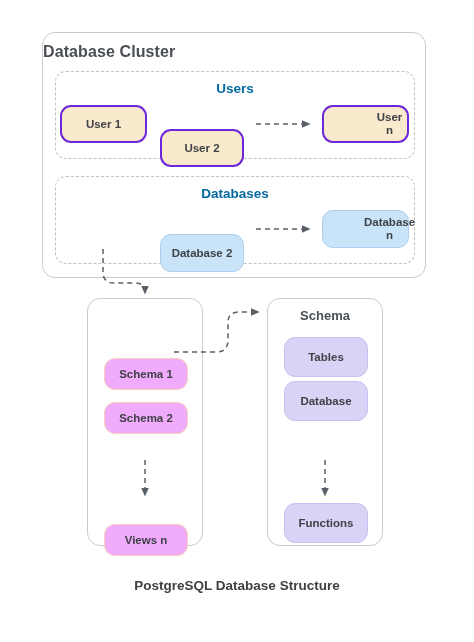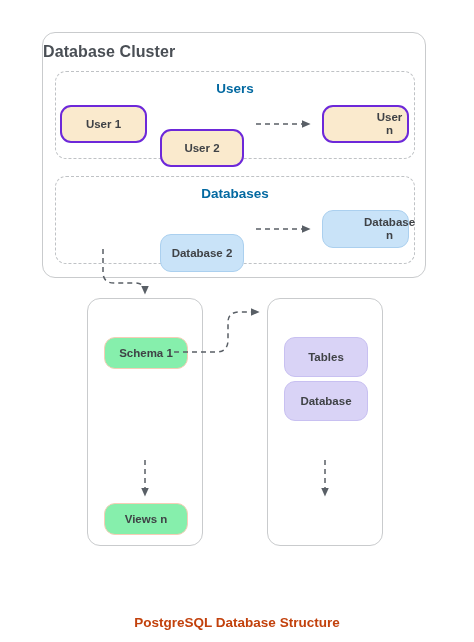--- a/index.html
+++ b/index.html
@@ -114,25 +114,26 @@
     position: absolute;
     left: 0;
     top: 9px;
     width: 100%;
     text-align: center;
     font-size: 13px;
     font-weight: bold;
     color: #4a4f55;
   }
   .node-schema {
-    background: #86efac;
+    background: #f0abfc;
     border: 1px solid #f6cdb6;
     height: 32px;
     left: 16px;
     width: 84px;
+    margin-top: 21px;
   }
   .node-object {
     background: #d9d3f6;
     border: 1px solid #c8c0f1;
     height: 40px;
     left: 16px;
     width: 84px;
   }
   .row-a { top: 38px; }
   .row-b { top: 82px; }
@@ -151,22 +152,21 @@
 
   
   .caption {
     position: absolute;
     left: 0;
     top: 578px;
     width: 474px;
     text-align: center;
     font-size: 13.5px;
     font-weight: bold;
-    color: #c2410c;
-    margin-top: 37px;
+    color: #404040;
   }
 </style>
 </head>
 <body>
 
 <div id="canvas">
 
   <div class="cluster">
     <div class="cluster-title">Database Cluster</div>
   </div>
@@ -179,26 +179,29 @@
   <div class="node node-user col-n">User n</div>
 
   <div class="group" id="group-dbs">
     <div class="group-title">Databases</div>
   </div>
   <div class="node node-db col-2">Database 2</div>
   <div class="node node-db col-n">Database n</div>
 
   <div class="panel" id="panel-database">
     <div class="node node-schema row-a">Schema 1</div>
+    <div class="node node-schema row-b">Schema 2</div>
     <div class="node node-schema row-d">Views n</div>
   </div>
 
   <div class="panel" id="panel-schema">
+    <div class="panel-title">Schema</div>
     <div class="node node-object row-a">Tables</div>
     <div class="node node-object row-b">Database</div>
+    <div class="node node-object row-d">Functions</div>
   </div>
 
   <svg id="wires" viewBox="0 0 474 642" xmlns="http://www.w3.org/2000/svg">
     <defs>
       <marker id="arrowhead" markerWidth="7" markerHeight="7" refX="5.6" refY="2.6" orient="auto">
         <path d="M0,0 L6,2.6 L0,5.2 z" fill="#595f66"></path>
       </marker>
     </defs>
 
      User n --&gt;

